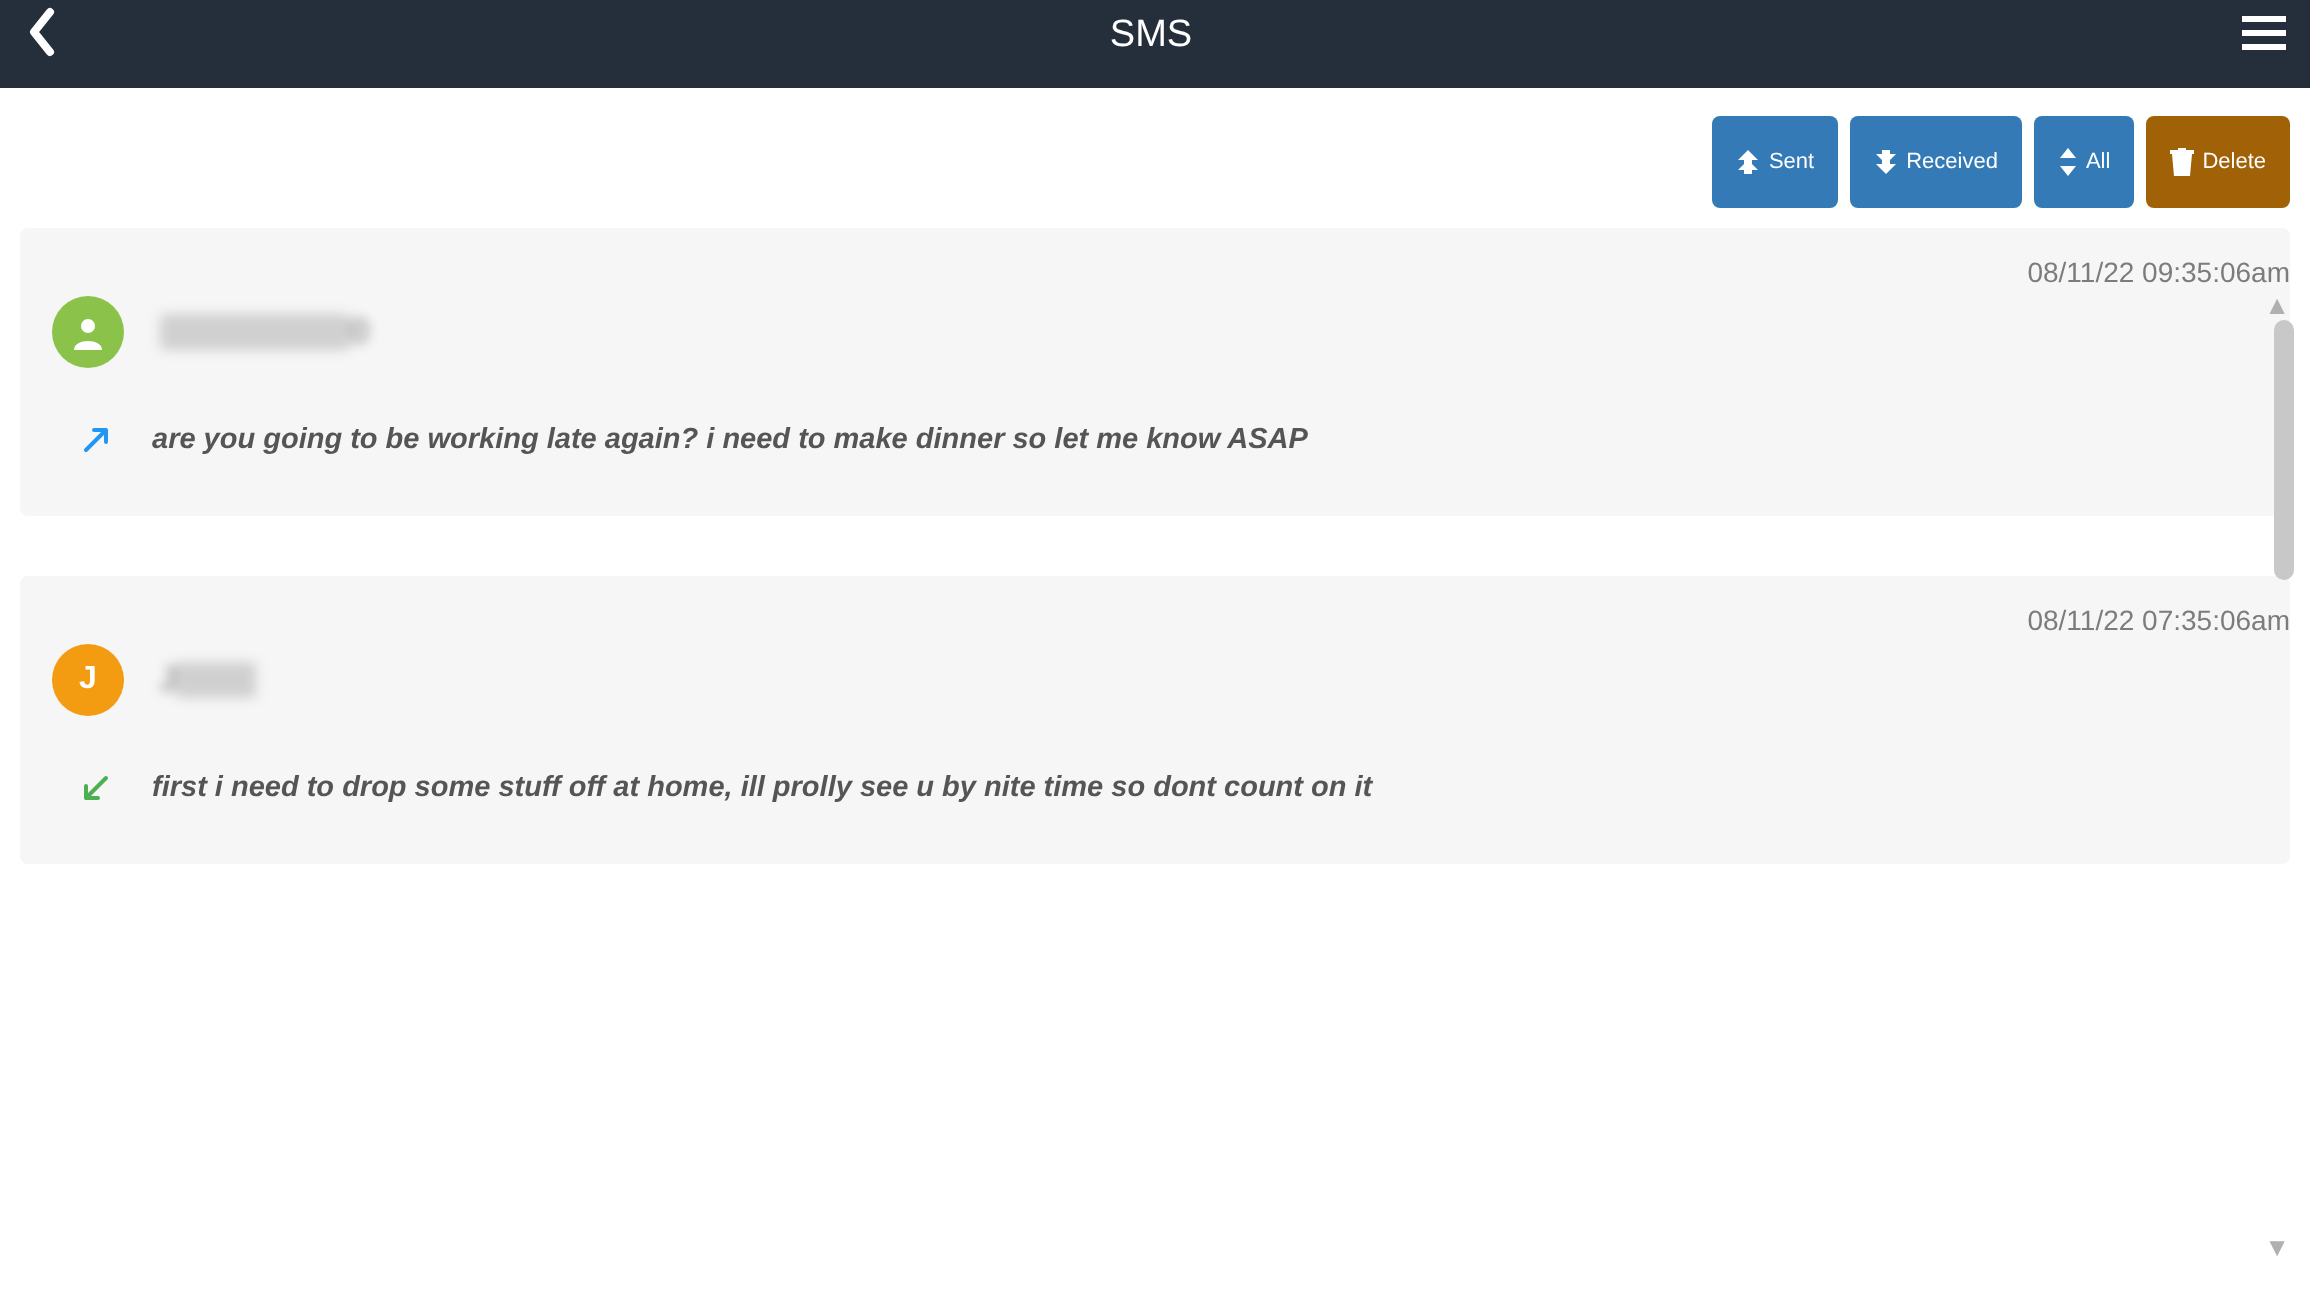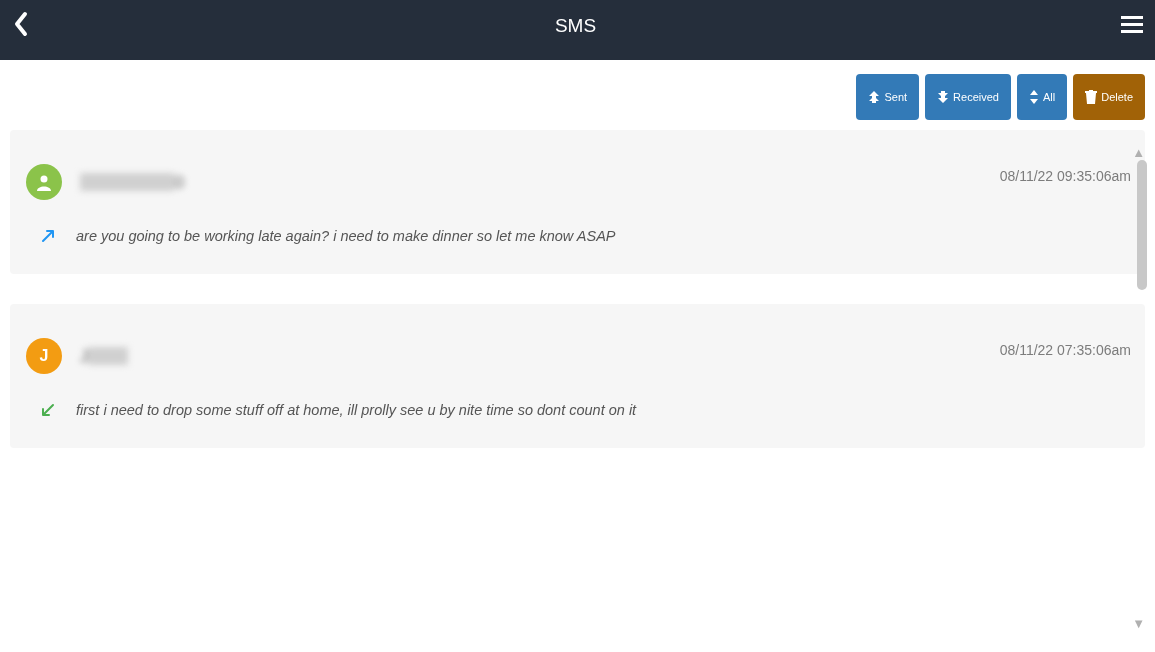--- a/index.html
+++ b/index.html
@@ -7,21 +7,21 @@
     font-family: -apple-system, BlinkMacSystemFont, "Segoe UI", Helvetica, Arial, sans-serif;
     background: #ffffff;
     color: #333;
     width: 1155px;
     height: 652px;
     overflow: hidden;
     position: relative;
   }
   .topbar {
     background: #252e3b;
-    height: 60px;
+    height: 44px;
     display: flex;
     align-items: center;
     justify-content: space-between;
     padding: 0 12px 8px 12px;
     color: #fff;
   }
   .topbar .back {
     cursor: pointer;
   }
   .topbar .title {
@@ -56,24 +56,23 @@
   .card {
     background: #f6f6f6;
     border-radius: 4px;
     padding: 16px 16px 30px 16px;
     margin-bottom: 30px;
     position: relative;
   }
   .card .ts {
     position: absolute;
     top: 14px;
-    right: 14px;
+    right: 0;
     color: #7c7c7c;
     font-size: 14px;
-    margin-top: 24px;
   }
   .card .head {
     display: flex;
     align-items: center;
     gap: 18px;
     margin-top: 18px;
   }
   .avatar {
     width: 36px;
     height: 36px;
@@ -100,20 +99,21 @@
     height: 18px;
     width: 95px;
     border-radius: 2px;
   }
   .body-row {
     display: flex;
     align-items: center;
     gap: 20px;
     margin-top: 28px;
     padding-left: 14px;
+    font-weight: bold;
   }
   .arrow {
     width: 16px;
     height: 16px;
     display: inline-flex;
     align-items: center;
     justify-content: center;
   }
   .msg {
     font-style: italic;

